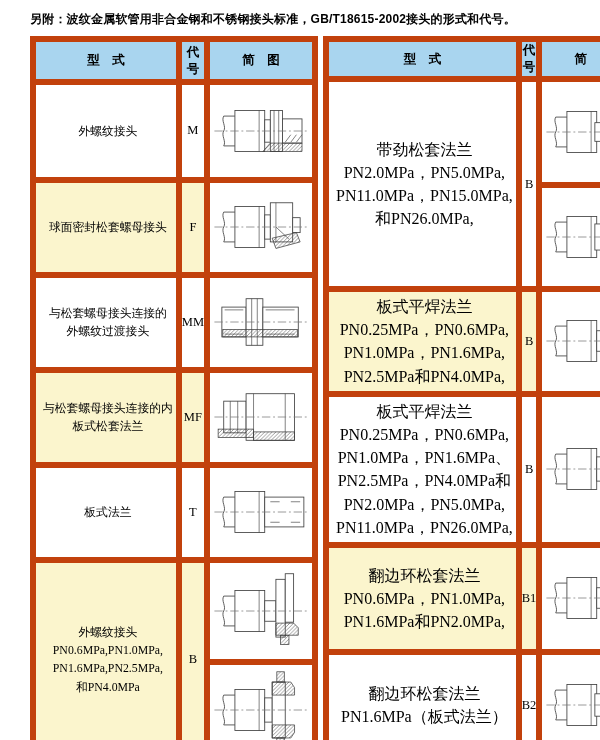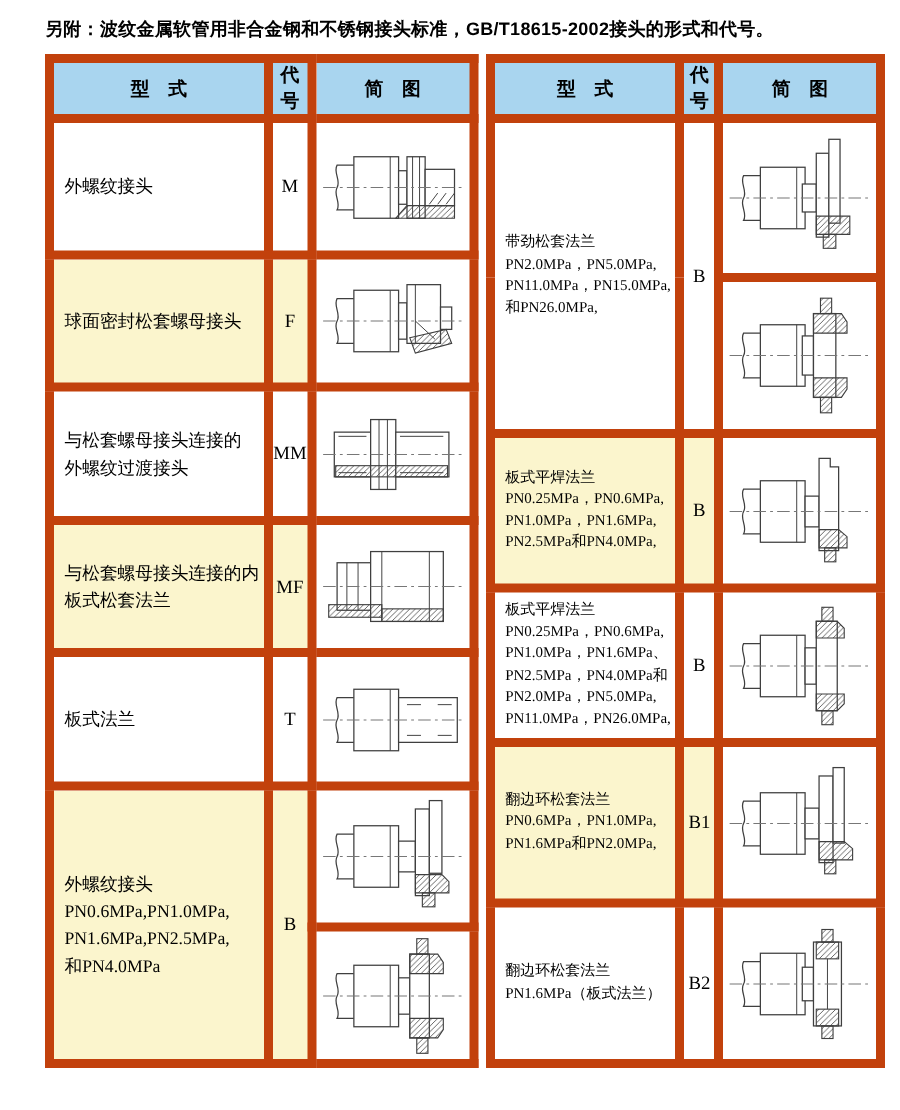--- a/index.html
+++ b/index.html
@@ -14,23 +14,23 @@
   }
   .wrap{position:absolute;left:30px;top:36px;display:flex;gap:5px;}
   table.t{border-collapse:collapse;table-layout:fixed;border:2px solid var(--border,#2e2e2e);}
   .t td,.t th{border:6px solid #c2410c;overflow:hidden;padding:0;vertical-align:middle;}
   .t th{
     background:var(--header-bg,#a9d5ef);
     font-size:12.5px;font-weight:bold;text-align:center;
   }
   td.type{
     padding:3px 3px 3px 7px;font-size:11.8px;line-height:1.55;
-    white-space:pre;text-align:left;
+    white-space:pre;text-align:center;
   }
-  .right-t td.type{font-size:10px;line-height:1.45;}
+  .right-t td.type{font-size:16px;line-height:1.45;}
   td.code{text-align:center;font-size:12.5px;}
   .hl{background:var(--highlight-bg,#fbf5cd);margin-top:41px;}
   td.dcell{text-align:center;background:#fff;}
   .diag{display:flex;align-items:center;justify-content:center;width:100%;height:100%;}
   .diag svg{display:block;}
 </style>
 </head>
 <body style="--header-bg: #a9d5ef; --highlight-bg: #fbf5cd; --border: #2e2e2e;">
 
 <div class="title">另附：波纹金属软管用非合金钢和不锈钢接头标准，GB/T18615-2002接头的形式和代号。</div>

